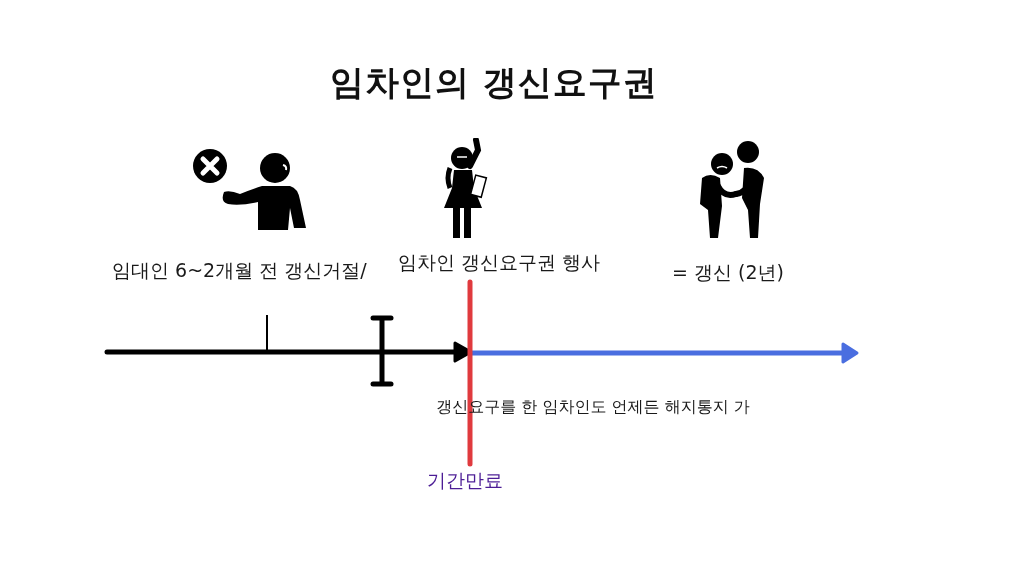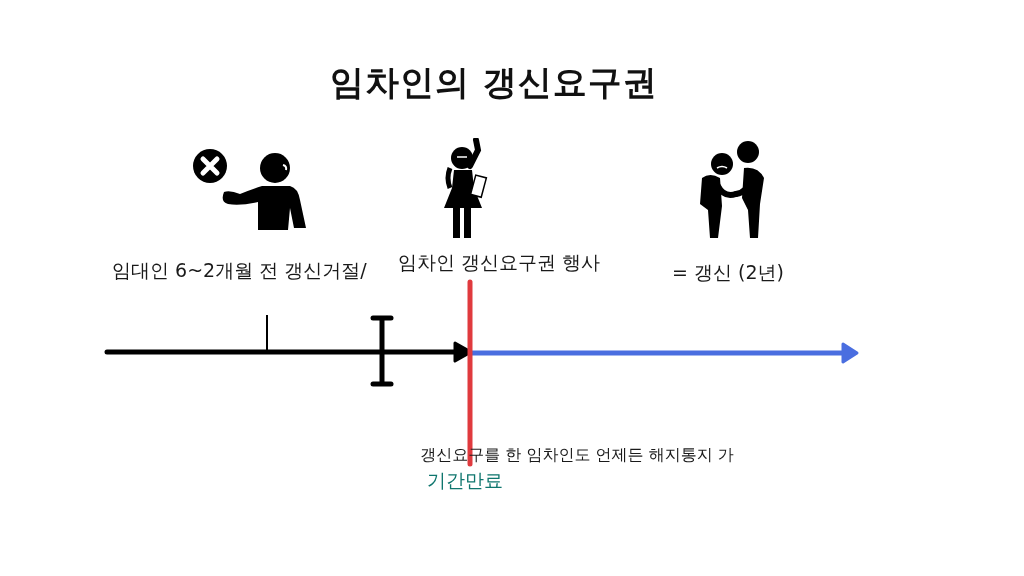--- a/index.html
+++ b/index.html
@@ -1,21 +1,21 @@
 <!DOCTYPE html>
 <html><head>
   <meta charset="utf-8">
   <style>
     html, body { margin: 0; padding: 0; background: #ffffff; }
     body { width: 1024px; height: 576px; position: relative; overflow: hidden;
            font-family: "DejaVu Sans", "Liberation Sans", sans-serif; color: #111; }
     .abs { position: absolute; }
     .caption { font-size: 19px; white-space: nowrap; color: #1a1a1a; }
     .note { font-size: 16px; color: #1a1a1a; text-align: center; line-height: 27px; width: 390px; }
-    .expire { font-size: 19px; color: #0f766e; white-space: nowrap; }
+    .expire { font-size: 19px; color: #4c1d95; white-space: nowrap; }
     svg.icon { position: absolute; }
   </style>
 </head>
 <body>
 
 <div class="abs" style="left:330px; top:60px; font-size:34px; font-weight:bold; letter-spacing:1px; white-space:nowrap;">임차인의 갱신요구권</div>
 
 <svg class="icon" style="left:190px; top:148px;" width="120" height="84" viewBox="0 0 120 84">
   <circle cx="20" cy="18" r="17" fill="#000"></circle>
   <path d="M13 11 L27 25 M27 11 L13 25" stroke="#fff" stroke-width="5" stroke-linecap="round"></path>
@@ -58,17 +58,17 @@
     <line x1="373" y1="318" x2="391" y2="318" stroke="#000" stroke-width="5" stroke-linecap="round"></line>
     <line x1="373" y1="384" x2="391" y2="384" stroke="#000" stroke-width="5" stroke-linecap="round"></line>
   </g>
   <g>
     <line x1="472" y1="353" x2="845" y2="353" stroke="#4a6ee0" stroke-width="5"></line>
     <path d="M843 344 L857 353 L843 362 Z" fill="#4a6ee0" stroke="#4a6ee0" stroke-width="3" stroke-linejoin="round"></path>
   </g>
   <line x1="470" y1="282" x2="470" y2="464" stroke="#e03a3e" stroke-width="5" stroke-linecap="round"></line>
 </svg>
 
-<div class="abs note" style="left:382px; top:393px;margin-top:48px;">
+<div class="abs note" style="left:398px; top:393px;">
   <div>갱신요구를 한 임차인도 언제든 해지통지 가</div>
 </div>
 
 <div class="abs expire" style="left:427px; top:468px;">기간만료</div>
 
 </body></html>

